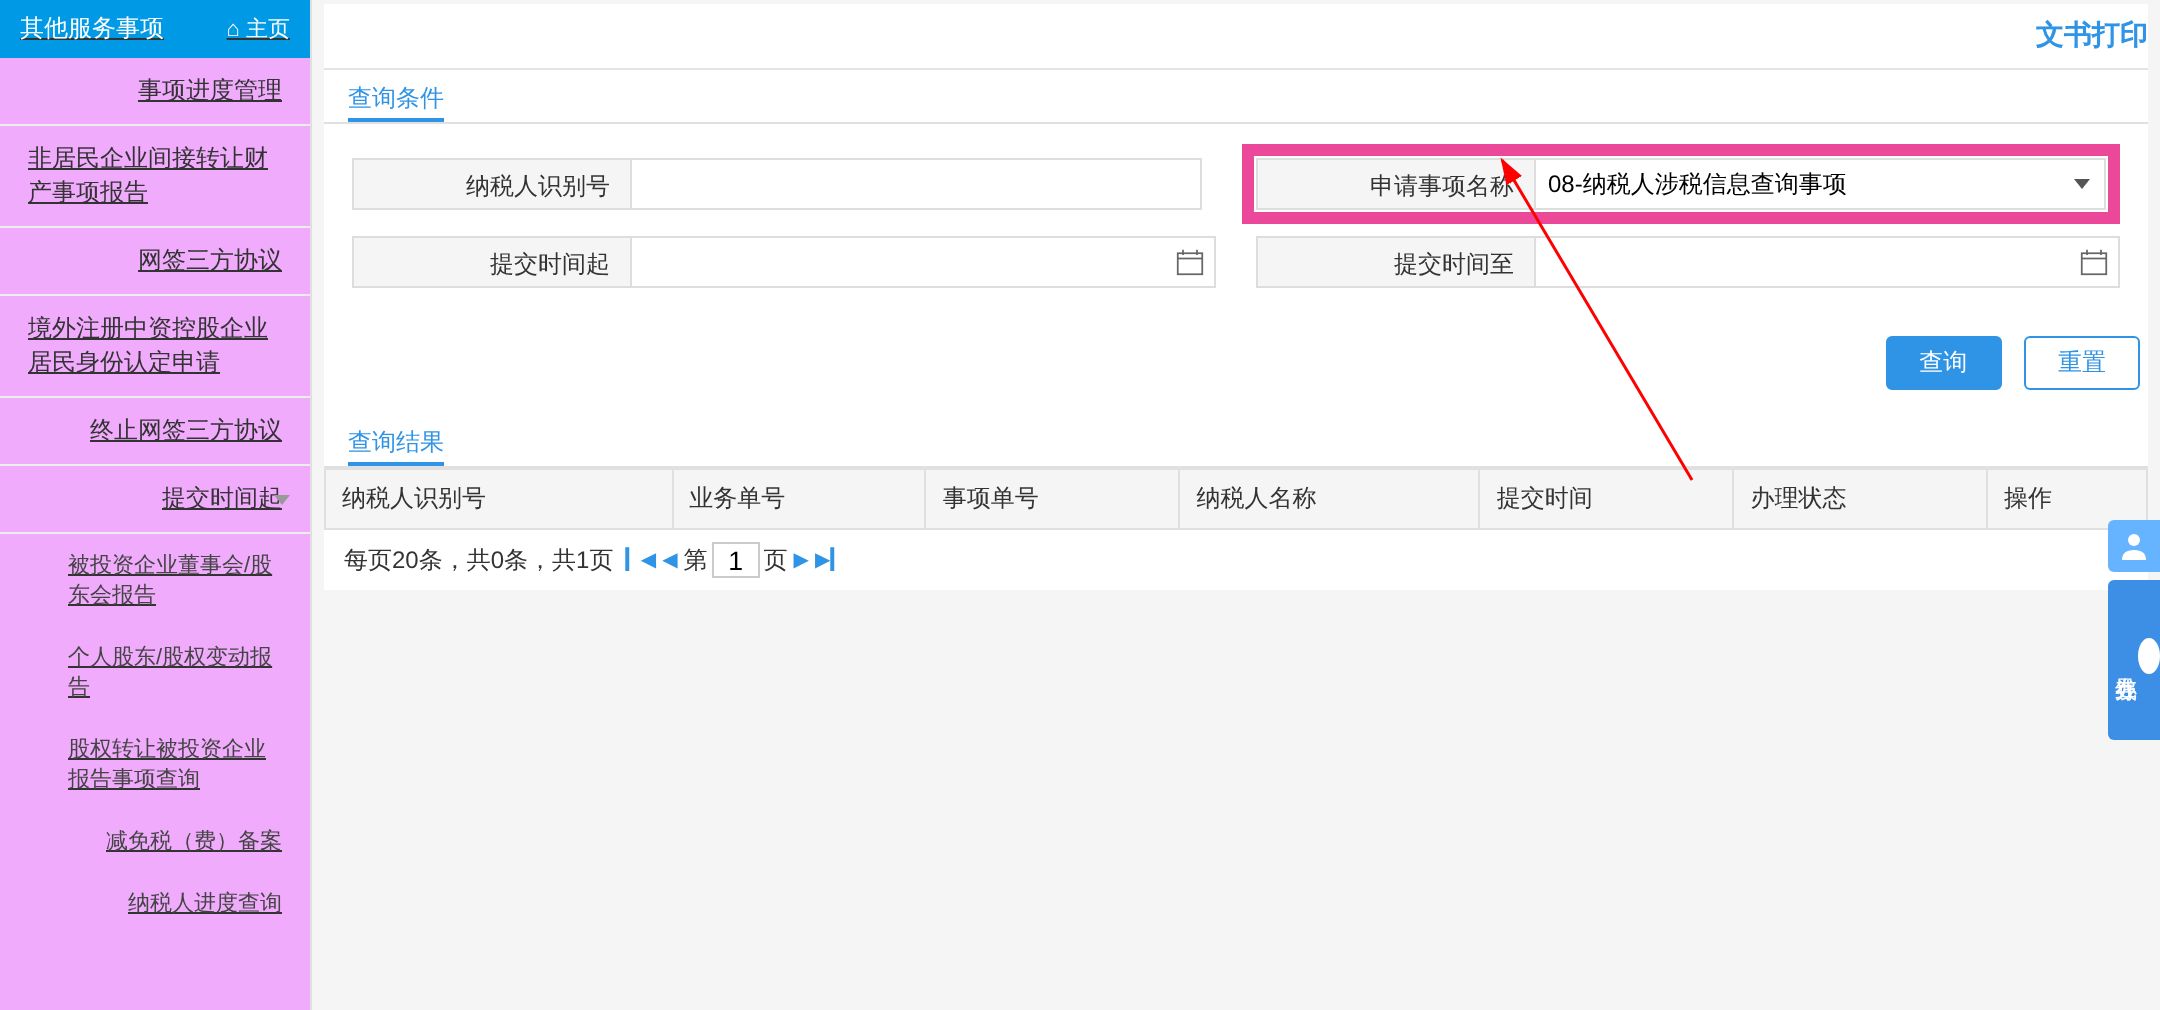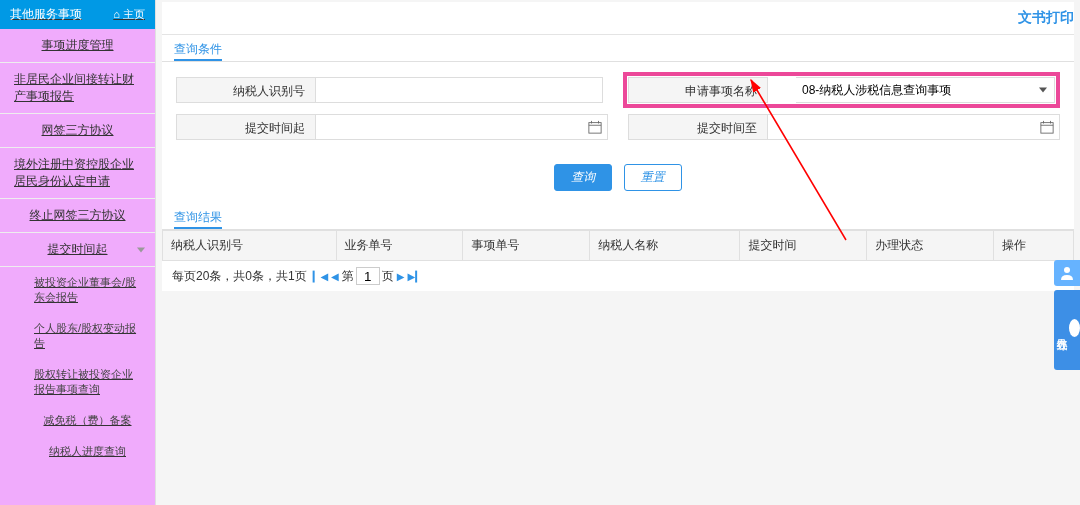--- a/index.html
+++ b/index.html
@@ -1,40 +1,40 @@
 <!DOCTYPE html>
 <html><head>
   <meta charset="utf-8">
   <style>
     * { box-sizing: border-box; margin: 0; padding: 0; }
     body { font-family: "Microsoft YaHei", Arial, sans-serif; font-size: 12px; color: #333; background: #f5f5f5; }
     .container { display: flex; width: 1080px; height: 505px; position: relative; }
     .sidebar { width: 156px; background: #f0abfc; border-right: 1px solid #e0e0e0; overflow-y: auto; flex-shrink: 0; text-decoration: underline; }
     .sidebar-header { background: #0099e5; color: #fff; padding: 6px 10px; font-size: 12px; display: flex; justify-content: space-between; align-items: center; }
     .sidebar-home { color: #fff; font-size: 11px; cursor: pointer; }
-    .sidebar-item { padding: 8px 14px; font-size: 12px; cursor: pointer; color: #333; border-bottom: 0; display: flex; justify-content: center; align-items: center; position: relative; }
+    .sidebar-item { padding: 8px 14px; font-size: 12px; cursor: pointer; color: #333; border-bottom: 0; display: flex; justify-content: flex-end; align-items: center; position: relative; }
     .sidebar-item.expandable::after { content: ''; border-left: 4px solid transparent; border-right: 4px solid transparent; border-top: 5px solid #999; position: absolute; right: 10px; top: 50%; transform: translateY(-50%); }
     .sidebar-item.sub { padding-left: 34px; font-size: 11px; color: #444; }
     .sidebar-item.divider-after { border-bottom: 1px solid #eee; }
     .main { flex: 1; background: #f5f5f5; padding: 0 6px; overflow: auto; position: relative; }
     .main-panel { background: #fff; margin-top: 2px; }
     .page-title { text-align: right; color: #2f93e6; font-size: 14px; font-weight: bold; padding: 7px 0; background: #fff; border-bottom: 1px solid #e4e4e4; }
     .section-title { color: #2f93e6; font-size: 12px; padding: 6px 12px 3px; border-bottom: 1px solid #e0e0e0; }
     .section-title span { border-bottom: 2px solid #2f93e6; padding-bottom: 3px; }
     .form-area { padding: 10px 14px; }
     .form-row { display: flex; margin-bottom: 6px; }
     .form-cell { display: flex; flex: 1; align-items: center; }
     .form-label { background: #f5f5f5; padding: 4px 10px; text-align: right; width: 140px; font-size: 12px; border: 1px solid #ddd; height: 26px; line-height: 18px; }
     .form-input { flex: 1; height: 26px; border: 1px solid #ddd; border-left: 0; padding: 0 6px; font-size: 12px; }
     .form-input-wrap { flex: 1; display: flex; position: relative; }
     .form-date-icon { position: absolute; right: 6px; top: 50%; transform: translateY(-50%); width: 14px; height: 14px; color: #666; }
-    .highlight-red { border: 4px solid #ec4899; padding: 1px; gap: 28px; }
+    .highlight-red { border: 6px solid #ec4899; padding: 1px; }
     .select-wrap { flex: 1; position: relative; align-items: center; }
     .select-wrap::after { content: ''; position: absolute; right: 8px; top: 50%; transform: translateY(-50%); border-left: 4px solid transparent; border-right: 4px solid transparent; border-top: 5px solid #555; }
-    .btn-row { text-align: center; padding: 8px 0 12px; font-style: italic; }
+    .btn-row { text-align: right; padding: 8px 0 12px; }
     .btn { display: inline-block; padding: 4px 16px; font-size: 12px; border-radius: 3px; cursor: pointer; margin: 0 4px; }
     .btn-primary { background: #2f93e6; color: #fff; border: 1px solid #2f93e6; }
     .btn-default { background: #fff; color: #2f93e6; border: 1px solid #2f93e6; }
     .results { background: #fff; margin-top: 0; }
     .table { width: 100%; border-collapse: collapse; }
     .table th { background: #f5f5f5; padding: 6px 8px; text-align: left; font-size: 12px; font-weight: normal; border: 1px solid #e0e0e0; color: #333; }
     .pagination { padding: 6px 10px; font-size: 12px; color: #333; display: flex; align-items: center; }
     .pagination .page-btn { color: #2f93e6; cursor: pointer; margin: 0 3px; font-size: 10px; }
     .pagination input { width: 24px; height: 18px; text-align: center; margin: 0 2px; border: 1px solid #ccc; }
     .arrow-line { position: absolute; pointer-events: none; }

